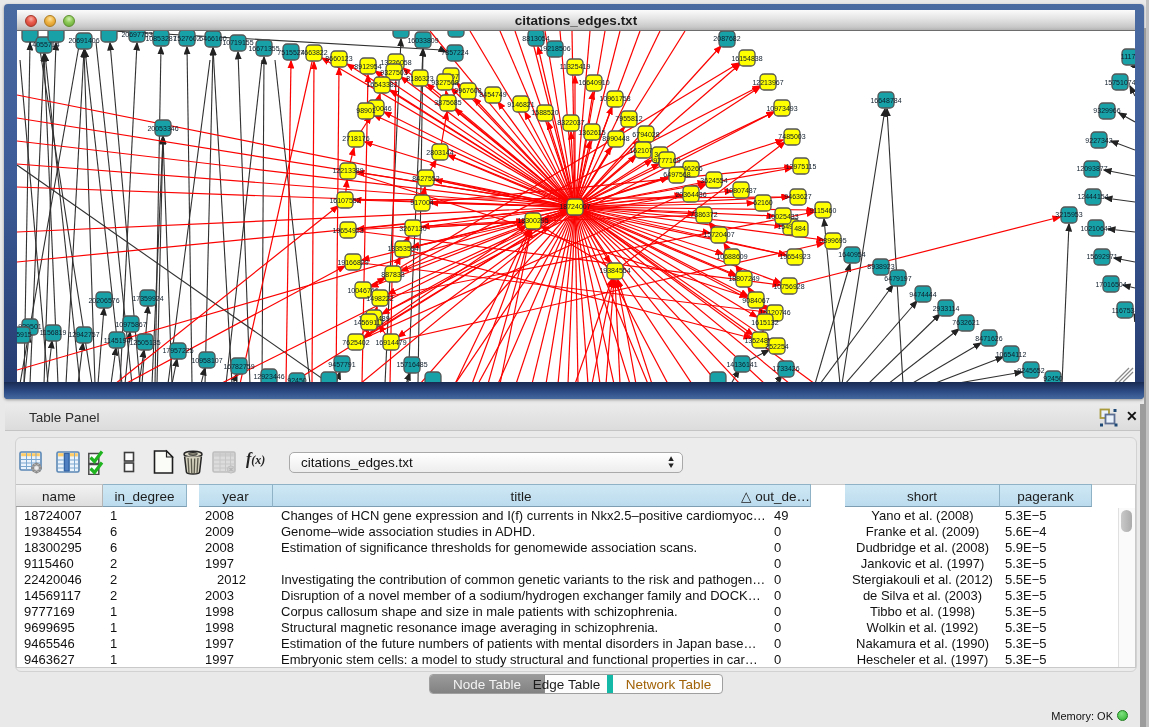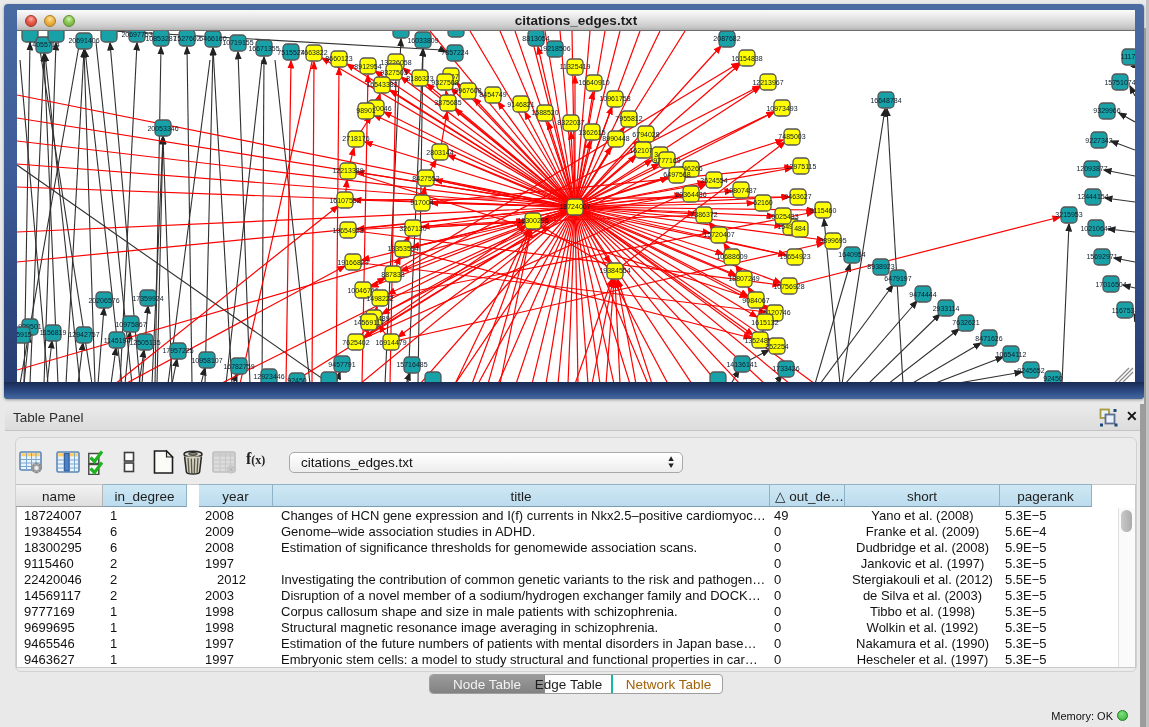--- a/index.html
+++ b/index.html
@@ -11,40 +11,40 @@
 #tl2{left:40px;background:radial-gradient(circle at 50% 30%,#fbe3a0 0%,#efb342 45%,#d08f23 100%);border:1px solid #ad7c1f}
 #tl3{left:59px;background:radial-gradient(circle at 50% 30%,#d2f0b0 0%,#8cc956 45%,#62a332 100%);border:1px solid #5d8f2e}
 #canvas{position:absolute;left:13px;top:27px;width:1118px;height:351px;background:#fff;overflow:hidden}
 #wbot{position:absolute;left:0px;top:378px;width:1140px;height:17px;background:linear-gradient(180deg,#1a2b52 0%,#2c4a84 55%,#45699f 100%);border-radius:0 0 4px 4px}
 
 #rstrip1{position:absolute;left:1144px;top:28px;width:5px;height:699px;background:#9c9c9c}
 #rstrip2{position:absolute;left:1140px;top:404px;width:4px;height:323px;background:#9c9c9c}
 #rstrip3{position:absolute;left:1146px;top:0px;width:3px;height:727px;background:#c2c2c2}
 
 #phead{position:absolute;left:5px;top:404px;width:1135px;height:27px;background:linear-gradient(180deg,#ebebeb,#dcdcdc);border-bottom:1px solid #c4c4c4;color:#2d2d2d;font-size:13.5px;line-height:27px}
-#phead span{margin-left:8px}
+#phead span{margin-left:24px}
 #closex{position:absolute;left:1126px;top:408px;font-size:14px;font-weight:bold;color:#111}
 #floati{position:absolute;left:1098px;top:407px}
 #toolrow{position:absolute;left:15px;top:437px;width:1122px;height:235px;background:#ececec;border:1px solid #d2d2d2;border-radius:6px}
 .tic{position:absolute;top:449px}
 #dd{position:absolute;left:289px;top:452px;width:394px;height:21px;background:linear-gradient(180deg,#ffffff,#ededed);border:1px solid #a9a9a9;border-radius:5px;font-size:13.5px;color:#111;line-height:20px;padding-left:11px}
 #dda{position:absolute;left:667px;top:456px;font-size:8px;color:#222;line-height:6.5px;text-align:center;transform:scaleX(1.15)}
 
 #tbl{position:absolute;left:16px;top:484px;width:1120px;height:184px;background:#fff;border:1px solid #c9c9c9}
 .hc{position:absolute;top:484px;height:23px;border-right:1px solid #8fb2c6;border-top:1px solid #8fb2c6;border-bottom:1px solid #7d9eb2;background:linear-gradient(180deg,#cfe7f4,#bbdcee);font-size:13.5px;color:#1c1c1c;text-align:center;line-height:23px}
 .hcg{background:linear-gradient(180deg,#f2f2f2,#dedede);border-right:1px solid #b5b5b5;border-top:1px solid #c2c2c2;border-bottom:1px solid #9c9c9c}
 .tr{position:absolute;left:0;width:1117px;height:16px;font-size:13px;color:#111}
 .tr span{position:absolute;white-space:nowrap;line-height:16px}
 .ctr{text-align:center}
 #vsb{position:absolute;left:1118px;top:508px;width:17px;height:159px;background:#fafafa;border-left:1px solid #e0e0e0}
 #vsbt{position:absolute;left:1121px;top:510px;width:11px;height:22px;background:linear-gradient(90deg,#c9c9c9,#ababab);border-radius:6px}
 
 #tabs{position:absolute;left:429px;top:674px;width:294px;height:20px;border:1px solid #9f9f9f;border-radius:4px;background:#fdfdfd;font-size:13.5px;line-height:20px;text-align:center;overflow:hidden}
 #tabN{position:absolute;left:0;top:0;width:115px;height:20px;background:linear-gradient(180deg,#9b9b9b,#7f7f7f);color:#f3f3f3;border-right:1px solid #8a8a8a}
-#tabE{position:absolute;left:96px;top:0;width:87px;height:20px;color:#1c1c1c;border-right:2px solid #14b8a6}
+#tabE{position:absolute;left:96px;top:0;width:87px;height:20px;color:#1c1c1c;border-right:6px solid #14b8a6}
 #tabT{position:absolute;left:183px;top:0;width:111px;height:20px;color:#a16207}
 #mem{position:absolute;left:1000px;top:709px;width:113px;text-align:right;font-size:11px;color:#111;line-height:14px}
 #memdot{position:absolute;left:1117px;top:710px;width:11px;height:11px;border-radius:50%;background:radial-gradient(circle at 40% 30%,#7fe07f,#2fb32f);border:1px solid #1e7d1e}
 </style></head><body>
 <div id="app">
   <div id="win">
     <div id="titlebar">citations_edges.txt</div>
     <div class="tl" id="tl1"></div>
       <div class="tl" id="tl2"></div>
       <div class="tl" id="tl3"></div>
@@ -674,29 +674,29 @@
           <line x1="3" y1="11" x2="23" y2="11"></line>
           <line x1="3" y1="15" x2="23" y2="15"></line>
           <line x1="3" y1="19" x2="23" y2="19"></line>
           <line x1="9" y1="4" x2="9" y2="22"></line>
           <line x1="14.5" y1="4" x2="14.5" y2="22"></line>
           <line x1="19.5" y1="4" x2="19.5" y2="22"></line>
         </g>
 <circle cx="20" cy="20.5" r="3.6" fill="#b9b9b9" stroke="#999"></circle>
         <path d="M18.4 18.9 l3.2 3.2 M21.6 18.9 l-3.2 3.2" stroke="#888" stroke-width="1.3"></path>
       </svg></div>
-  <div class="tic" style="left:246px;top:450px;font-size:16px;font-weight:bold;color:#222;font-family:'Liberation Serif',serif">f<span style="font-size:12px">(x)</span></div>
+  <div class="tic" style="left:246px;top:450px;font-size:16px;font-style:italic;font-weight:bold;color:#222;font-family:'Liberation Serif',serif">f<span style="font-size:12px">(x)</span></div>
   <div id="dd">citations_edges.txt</div>
   <div id="dda">▲<br>▼</div>
   <div id="tbl"></div>
   <div class="hc hcg" style="left:16px;width:87px">name</div>
   <div class="hc" style="left:103px;width:84px">in_degree</div>
   <div class="hc" style="left:199px;width:74px">year</div>
   <div class="hc" style="left:273px;width:497px">title</div>
-  <div class="hc" style="left:770px;width:75px;text-align:right;padding-left:5px;white-space:nowrap;overflow:hidden">△ out_de…</div>
+  <div class="hc" style="left:736px;width:75px;text-align:right;padding-left:5px;white-space:nowrap;overflow:hidden">△ out_de…</div>
   <div class="hc" style="left:845px;width:155px">short</div>
   <div class="hc" style="left:1000px;width:92px">pagerank</div>
 <div class="tr" style="top:508px">
 <span style="left:24px">18724007</span>
       <span style="left:110px">1</span>
       <span style="left:205px">2008</span>
       <span style="left:281px">Changes of HCN gene expression and I(f) currents in Nkx2.5–positive cardiomyoc…</span>
       <span style="left:774px">49</span>
       <span class="ctr" style="left:845px;width:155px">Yano et al. (2008)</span>
       <span style="left:1005px">5.3E−5</span>

